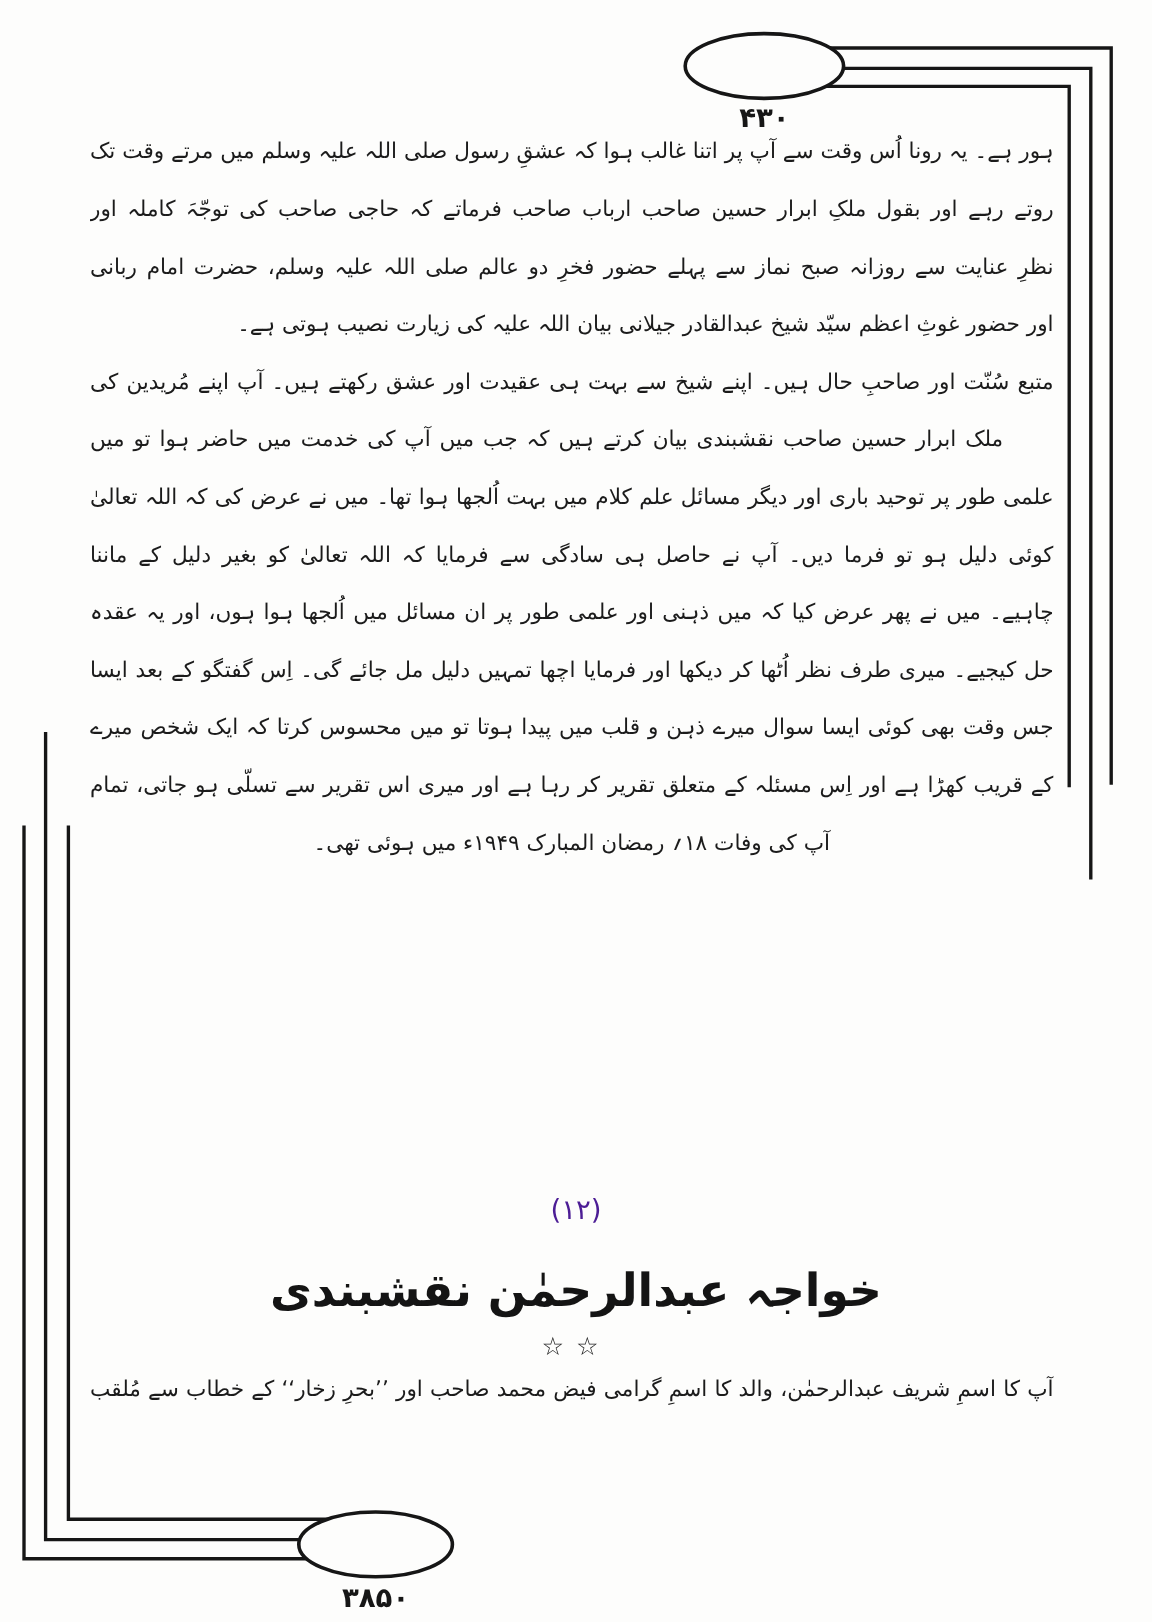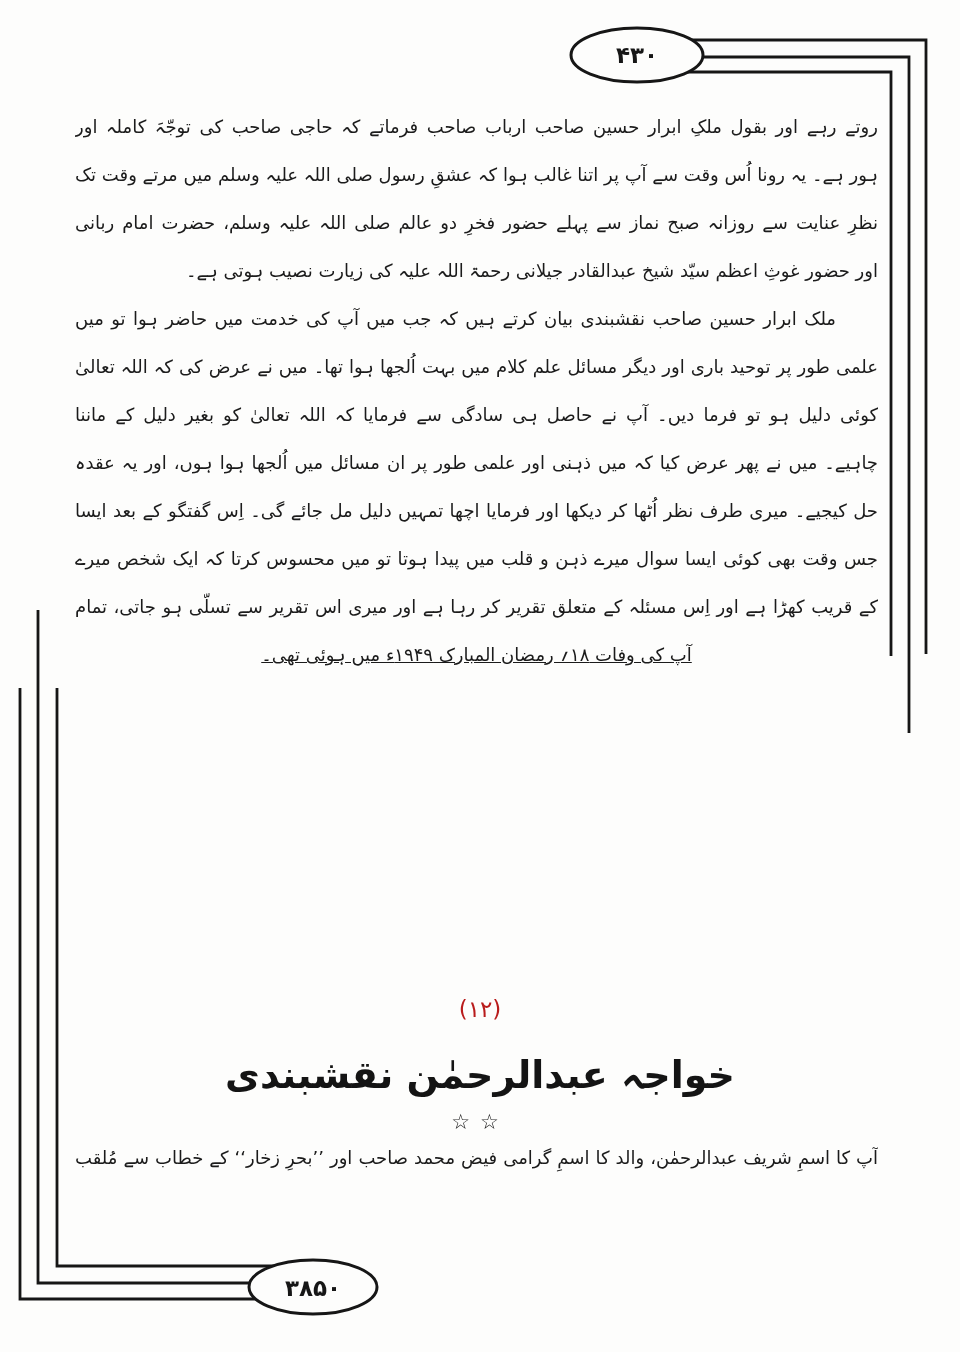--- a/index.html
+++ b/index.html
@@ -11,42 +11,43 @@
     font-family:"DejaVu Sans",sans-serif;
     color:#1b1b1b;
   }
   .border-svg{position:absolute;left:0;top:0;width:960px;height:1352px;}
   .badge{
     position:absolute;
     display:flex;align-items:center;justify-content:center;
     font-size:23px;font-weight:bold;color:#161616;
     letter-spacing:3px;
     direction:rtl;
+    margin-top:44px;
   }
   .badge-top{left:571px;top:29px;width:132px;height:52px;}
   .badge-bottom{left:249px;top:1261px;width:128px;height:54px;}
 
   .textblock{
     position:absolute;left:75px;top:103px;width:803px;
     direction:rtl;
     font-size:18px;color:#1b1b1b;
   }
   .ln{
     height:48px;line-height:48px;
     overflow:hidden;
     text-align:justify;
     text-align-last:justify;
   }
   .ln.end{text-align-last:right;}
   .ln.indent{padding-right:42px;}
-  .ln.center{text-align:right;text-align-last:center;text-decoration:underline;}
+  .ln.center{text-align:right;text-align-last:center;}
 
   .section-number{
     position:absolute;left:0;top:986px;width:960px;height:46px;line-height:46px;
-    text-align:center;font-size:23px;direction:rtl;color:#b91c1c;
+    text-align:center;font-size:23px;direction:rtl;color:#4c1d95;
   }
   .section-title{
     position:absolute;left:0;top:1038px;width:960px;height:74px;line-height:74px;
     text-align:center;font-size:38px;font-weight:bold;direction:rtl;color:#141414;
   }
   .stars{
     position:absolute;left:0;top:1106px;width:960px;height:32px;line-height:32px;
     text-align:center;font-size:21px;letter-spacing:10px;color:#222;
   }
   .first-line{
@@ -71,24 +72,25 @@
       <path d="M 57 688 L 57 1266 L 345 1266"></path>
     </g>
     <ellipse cx="637" cy="55" rx="66" ry="27" fill="#fdfdfc" stroke="#161616" stroke-width="3"></ellipse>
     <ellipse cx="313" cy="1287" rx="64" ry="27" fill="#fdfdfc" stroke="#161616" stroke-width="3"></ellipse>
   </svg>
 
   <div class="badge badge-top">۴۳۰</div>
   <div class="badge badge-bottom">۳۸۵۰</div>
 
   <div class="textblock">
+    <div class="ln">ہور ہے۔ یہ رونا اُس وقت سے آپ پر اتنا غالب ہوا کہ عشقِ رسول صلی اللہ علیہ وسلم میں مرتے وقت تک</div>
     <div class="ln">روتے رہے اور بقول ملکِ ابرار حسین صاحب ارباب صاحب فرماتے کہ حاجی صاحب کی توجّہَ کاملہ اور</div>
-    <div class="ln">ہور ہے۔ یہ رونا اُس وقت سے آپ پر اتنا غالب ہوا کہ عشقِ رسول صلی اللہ علیہ وسلم میں مرتے وقت تک</div>
     <div class="ln">نظرِ عنایت سے روزانہ صبح نماز سے پہلے حضور فخرِ دو عالم صلی اللہ علیہ وسلم، حضرت امام ربانی مجدد الف ثانی</div>
-    <div class="ln end">اور حضور غوثِ اعظم سیّد شیخ عبدالقادر جیلانی رحمۃ اللہ علیہ کی زیارت نصیب ہوتی ہے۔</div>
+    <div class="ln end">اور حضور غوثِ اعظم سیّد شیخ عبدالقادر جیلانی بیان اللہ علیہ کی زیارت نصیب ہوتی ہے۔</div>
+    <div class="ln">متبع سُنّت اور صاحبِ حال ہیں۔ اپنے شیخ سے بہت ہی عقیدت اور عشق رکھتے ہیں۔ آپ اپنے مُریدین کی</div>
     <div class="ln indent">ملک ابرار حسین صاحب نقشبندی بیان کرتے ہیں کہ جب میں آپ کی خدمت میں حاضر ہوا تو میں</div>
     <div class="ln">علمی طور پر توحید باری اور دیگر مسائل علم کلام میں بہت اُلجھا ہوا تھا۔ میں نے عرض کی کہ اللہ تعالیٰ کی توحید پر</div>
     <div class="ln">کوئی دلیل ہو تو فرما دیں۔ آپ نے حاصل ہی سادگی سے فرمایا کہ اللہ تعالیٰ کو بغیر دلیل کے ماننا</div>
     <div class="ln">چاہیے۔ میں نے پھر عرض کیا کہ میں ذہنی اور علمی طور پر ان مسائل میں اُلجھا ہوا ہوں، اور یہ عقدہ مدلّل طور پر</div>
     <div class="ln">حل کیجیے۔ میری طرف نظر اُٹھا کر دیکھا اور فرمایا اچھا تمہیں دلیل مل جائے گی۔ اِس گفتگو کے بعد ایسا ہوا کہ</div>
     <div class="ln">جس وقت بھی کوئی ایسا سوال میرے ذہن و قلب میں پیدا ہوتا تو میں محسوس کرتا کہ ایک شخص میرے شانے</div>
     <div class="ln">کے قریب کھڑا ہے اور اِس مسئلہ کے متعلق تقریر کر رہا ہے اور میری اس تقریر سے تسلّی ہو جاتی، تمام شکوک</div>
     <div class="ln center">آپ کی وفات ۱۸؍ رمضان المبارک ۱۹۴۹ء میں ہوئی تھی۔</div>
   </div>
 

